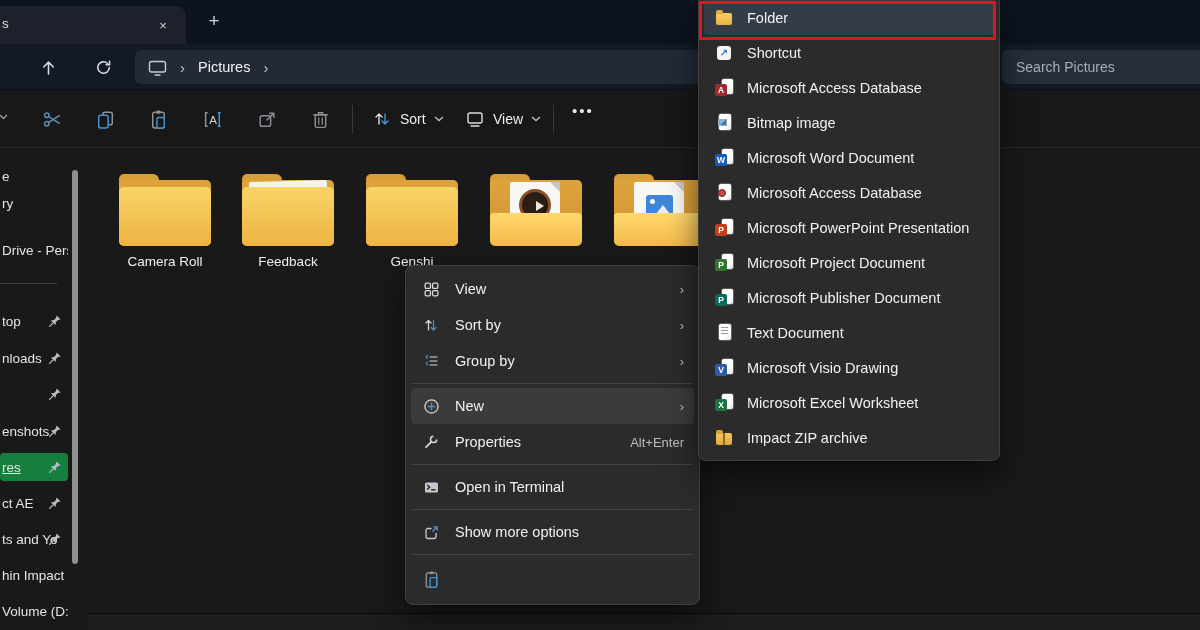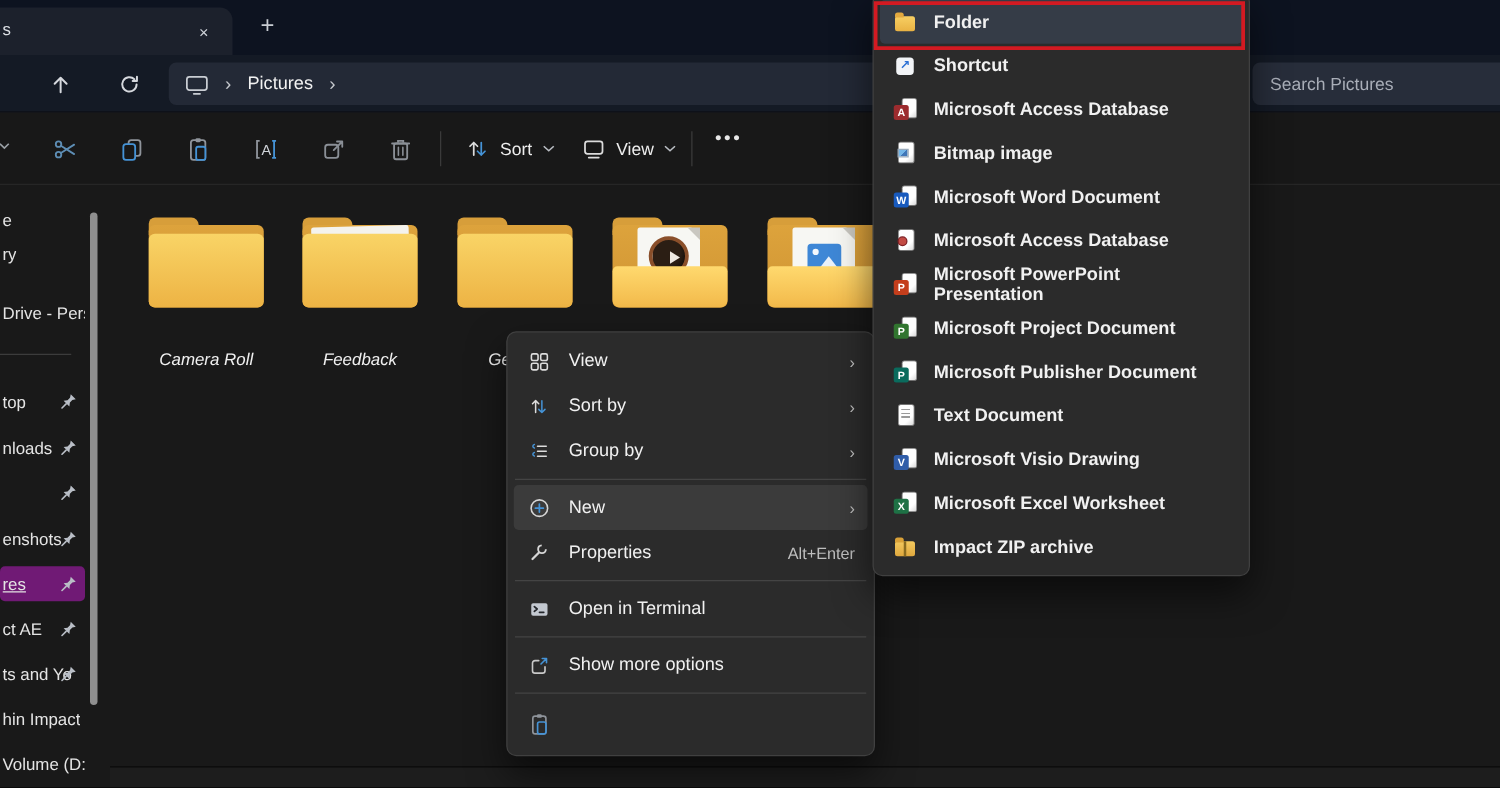--- a/index.html
+++ b/index.html
@@ -32,28 +32,28 @@
   .tdiv{position:absolute;top:15px;width:1px;height:28px;background:#3a3a3a;}
   .tgroup{position:absolute;top:14px;height:30px;display:flex;align-items:center;gap:8px;font-size:14px;color:#ededed;border-radius:4px;}
   .more{position:absolute;top:12px;font-size:15px;letter-spacing:2px;color:#e8e8e8;}
   .stub-chev{position:absolute;left:-1px;top:24px;}
 
   
   .sidebar{position:absolute;left:0;top:148px;width:88px;height:482px;}
   .side-item{position:absolute;left:0;width:68px;height:28px;display:flex;align-items:center;font-size:13.5px;color:#e4e4e4;border-radius:4px;}
   .side-item .lbl{margin-left:2px;white-space:nowrap;overflow:hidden;}
   .side-item .pin{position:absolute;left:48px;top:7px;}
-  .side-item.sel{background:#701a75;text-decoration:underline;}
+  .side-item.sel{background:#15803d;text-decoration:underline;}
   .side-div{position:absolute;left:0;top:135px;width:57px;height:1px;background:#3c3c3c;}
   .sscroll{position:absolute;left:72px;top:22px;width:6px;height:394px;background:#8f8f8f;border-radius:3px;}
 
   
   .main{position:absolute;left:88px;top:148px;width:1112px;height:482px;}
   .tile{position:absolute;top:26px;width:110px;text-align:center;}
-  .tile .fname{margin-top:34px;font-size:13.5px;color:#f0f0f0;white-space:nowrap;font-style:italic;}
+  .tile .fname{margin-top:8px;font-size:13.5px;color:#f0f0f0;white-space:nowrap;}
   .folder{position:relative;width:92px;height:72px;margin:0 auto;}
   .f-flap{position:absolute;left:0;top:0;width:40px;height:14px;background:#d79e3a;border-radius:5px 6px 0 0;}
   .f-back{position:absolute;left:0;top:6px;width:92px;height:66px;background:linear-gradient(180deg,#dda33c,#cf9433);border-radius:5px;}
   .f-paper{position:absolute;left:7px;top:7px;width:78px;height:12px;background:#f4f3ee;border-radius:2px;transform:rotate(-1.5deg);}
   .f-front{position:absolute;left:0;top:13px;width:92px;height:59px;background:linear-gradient(180deg,#f9d466,#edb344);border-radius:5px;}
   .f-openpaper{position:absolute;left:20px;top:8px;width:50px;height:46px;background:#f7f7f3;border-radius:2px 8px 2px 2px;
                display:flex;align-items:center;justify-content:center;}
   .f-openpaper::before{content:"";position:absolute;right:0;top:0;border-style:solid;border-width:0 10px 10px 0;border-color:transparent #c9c7c0 transparent transparent;}
   .f-openfront{position:absolute;left:0;bottom:0;width:92px;height:33px;background:linear-gradient(180deg,#ffd96e,#f2b94a);border-radius:4px 4px 6px 6px;}
   .lens{width:32px;height:32px;border-radius:50%;background:radial-gradient(circle at 38% 38%,#2b1e14 55%,#000);border:3px solid #8a4f2a;position:relative;}
@@ -69,21 +69,21 @@
          box-shadow:0 14px 30px rgba(0,0,0,.55);padding:5px;z-index:50;}
   .mi{height:36px;display:flex;align-items:center;padding:0 10px;border-radius:4px;font-size:14.5px;color:#f1f1f1;}
   .mi.hl{background:#3b3b3b;}
   .mi .ic{width:20px;display:flex;justify-content:center;margin-right:14px;flex:0 0 auto;}
   .mi .lbl{flex:1;white-space:nowrap;}
   .mi .sc{color:#bdbdbd;font-size:13px;}
   .msep{height:1px;background:#444;margin:4px 1px;}
 
   .smenu{position:absolute;left:698px;top:-6px;width:302px;background:#2b2b2b;border:1px solid #404040;border-radius:8px;
          box-shadow:0 14px 30px rgba(0,0,0,.55);padding:5px;z-index:55;}
-  .smi{height:35px;display:flex;align-items:center;padding:0 10px;border-radius:4px;font-size:14.5px;color:#f1f1f1;font-weight:bold;}
+  .smi{height:35px;display:flex;align-items:center;padding:0 10px;border-radius:4px;font-size:14.5px;color:#f1f1f1;}
   .smi.hl{background:#353c47;}
   .smi .ic{width:20px;display:flex;justify-content:center;margin-right:13px;flex:0 0 auto;}
   .anno{position:absolute;left:699px;top:1px;width:297px;height:39px;border:3px solid #d31a22;z-index:60;pointer-events:none;}
 
   
   .fico{position:relative;width:18px;height:17px;}
   .pg{position:absolute;right:0;top:0;width:11px;height:15px;background:linear-gradient(135deg,#fefefe 70%,#d9d9d9);border-radius:1.5px;box-shadow:0 0 0 .6px #8a8a8a;}
   .pg.big{right:2px;width:12px;height:16px;}
   .pg.lines::after{content:"";position:absolute;left:2px;top:3px;width:7px;height:9px;
        background:repeating-linear-gradient(180deg,#9a9a9a 0 1px,transparent 1px 3px);}

